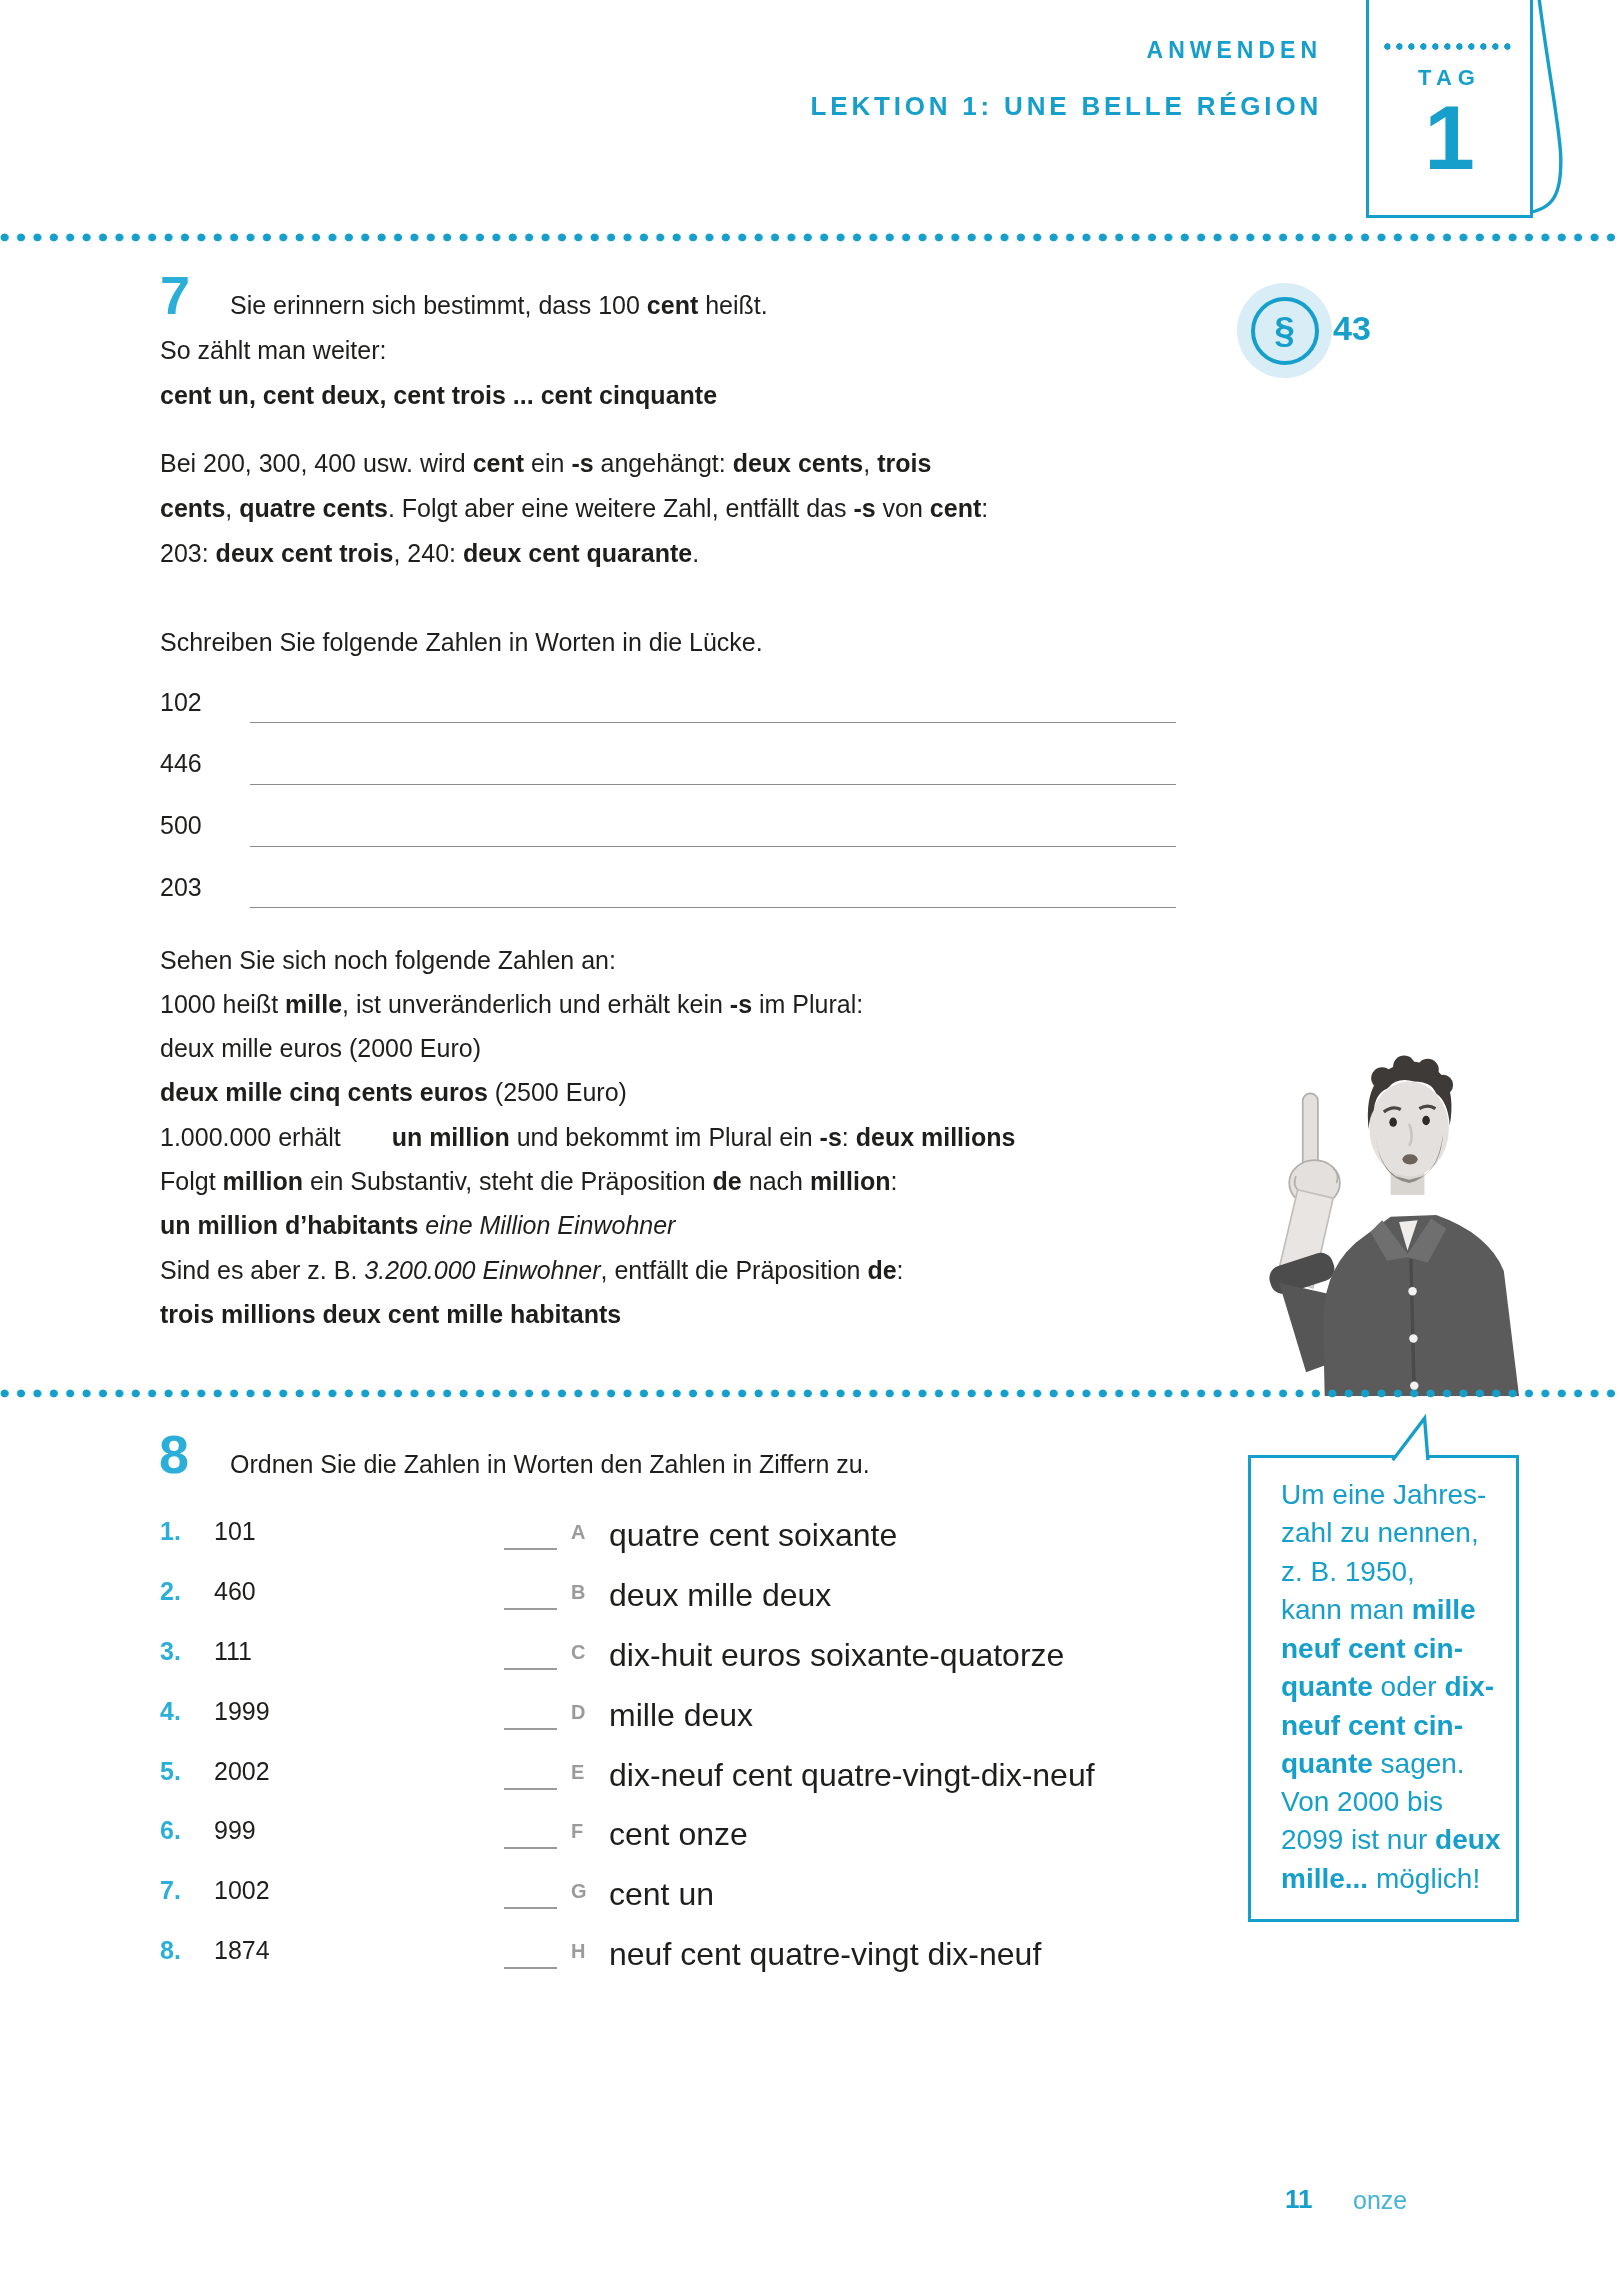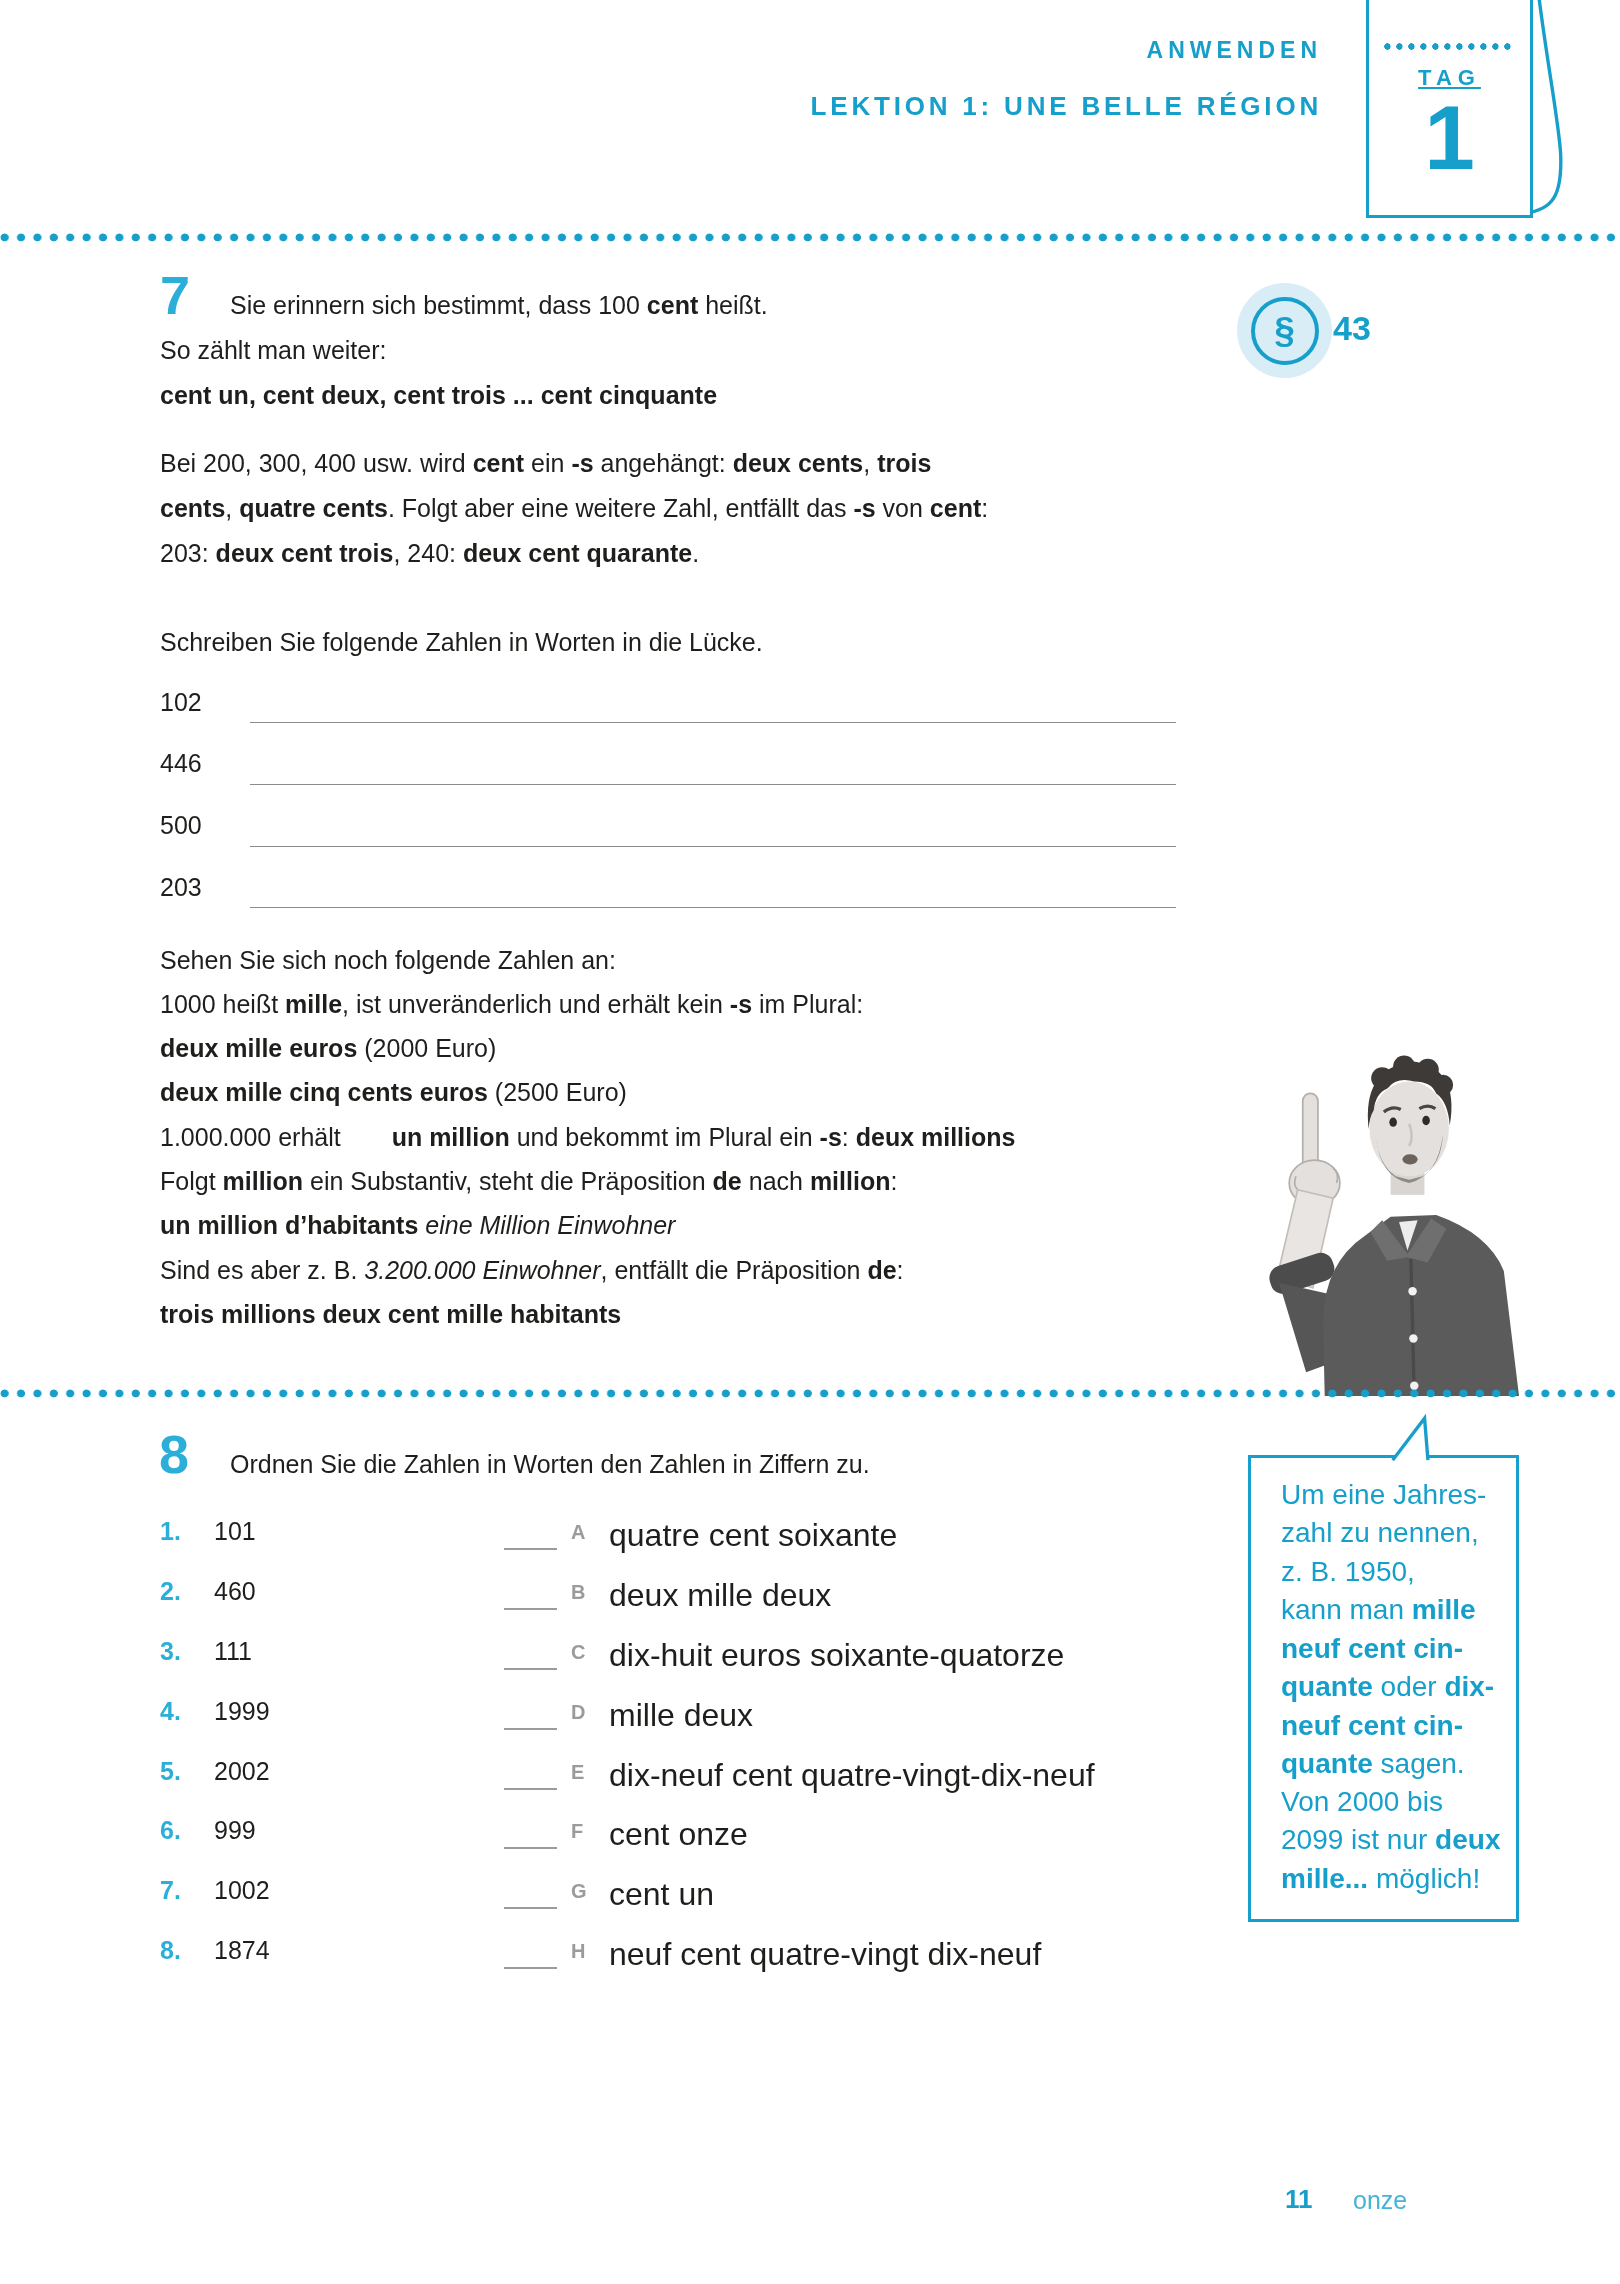--- a/index.html
+++ b/index.html
@@ -39,21 +39,21 @@
   .calendar{
     left:1366px;top:-12px;width:167px;height:230px;
     background:#fff;border:3.4px solid var(--teal);
     display:flex;flex-direction:column;align-items:center;
   }
   .cal-dots{
     margin-top:52px;width:132px;height:6.8px;
     background-image:radial-gradient(circle at 3.4px 3.4px, var(--teal) 2.9px, rgba(0,0,0,0) 3.4px);
     background-size:12px 6.8px;background-repeat:repeat-x;
   }
-  .cal-tag{margin-top:15px;font-size:22px;font-weight:bold;letter-spacing:6px;color:var(--teal);text-decoration:underline;}
+  .cal-tag{margin-top:15px;font-size:22px;font-weight:bold;letter-spacing:6px;color:var(--teal);}
   .cal-num{margin-top:1.7px;font-size:91px;line-height:91px;font-weight:bold;color:var(--teal);}
   
   .ex-num{font-size:54px;line-height:51px;font-weight:bold;color:var(--teal-bright);}
   
   .tline{font-size:25px;line-height:34px;white-space:nowrap;color:var(--ink);}
   
   .blank-label{font-size:25px;}
   .blank-line{position:absolute;border-bottom:1.7px solid var(--line-gray);height:1.7px;}
   
   .para-halo{
@@ -128,21 +128,21 @@
 <div class="blank-line" style="left:250px;top:783px;width:926px;"></div>
 
 <div class="abs blank-label" style="left:160px;top:811px;">500</div>
 <div class="blank-line" style="left:250px;top:845px;width:926px;"></div>
 
 <div class="abs blank-label" style="left:160px;top:873px;">203</div>
 <div class="blank-line" style="left:250px;top:906px;width:926px;"></div>
 
 <div class="abs tline" style="left:160px;top:943px;"><span>Sehen Sie sich noch folgende Zahlen an:</span></div>
 <div class="abs tline" style="left:160px;top:987px;"><span>1000 heißt </span><span style="font-weight: bold;">mille</span><span>, ist unveränderlich und erhält kein </span><span style="font-weight: bold;">-s</span><span> im Plural:</span></div>
-<div class="abs tline" style="left:160px;top:1031px;"><span style="font-weight: bold;">deux mille euros</span><span> (2000 Euro)</span></div>
+<div class="abs tline" style="left:160px;top:1031px;"><span style="font-weight: normal;">deux mille euros</span><span> (2000 Euro)</span></div>
 <div class="abs tline" style="left:160px;top:1075px;"><span style="font-weight: bold;">deux mille cinq cents euros</span><span> (2500 Euro)</span></div>
 <div class="abs tline" style="left:160px;top:1120px;"><span>1.000.000 erhält </span><span style="font-weight: bold; margin-left: 44px;">un million</span><span> und bekommt im Plural ein </span><span style="font-weight: bold;">-s</span><span>: </span><span style="font-weight: bold;">deux millions</span></div>
 <div class="abs tline" style="left:160px;top:1164px;"><span>Folgt </span><span style="font-weight: bold;">million</span><span> ein Substantiv, steht die Präposition </span><span style="font-weight: bold;">de</span><span> nach </span><span style="font-weight: bold;">million</span><span>:</span></div>
 <div class="abs tline" style="left:160px;top:1208px;"><span style="font-weight: bold;">un million d’habitants</span><span> </span><span style="font-style: italic;">eine Million Einwohner</span></div>
 <div class="abs tline" style="left:160px;top:1253px;"><span>Sind es aber z. B. </span><span style="font-style: italic;">3.200.000 Einwohner</span><span>, entfällt die Präposition </span><span style="font-weight: bold;">de</span><span>:</span></div>
 <div class="abs tline" style="left:160px;top:1297px;"><span style="font-weight: bold;">trois millions deux cent mille habitants</span></div>
 
 <svg class="abs photo" viewBox="0 0 374 420">
 
   <rect x="92" y="62" width="18" height="104" rx="9" fill="#e3e0dd" stroke="#b2aeaa" stroke-width="2"></rect>

